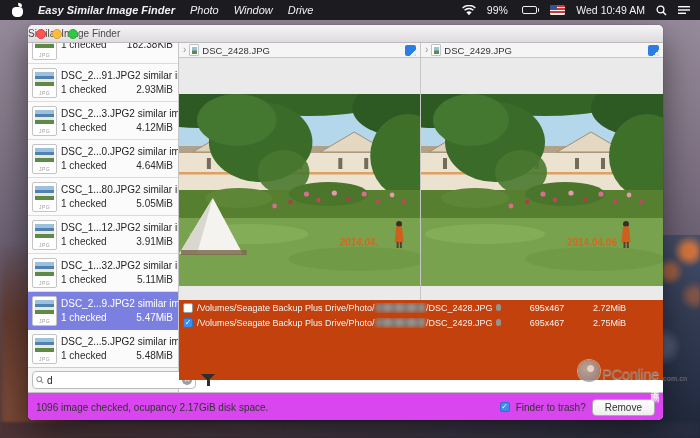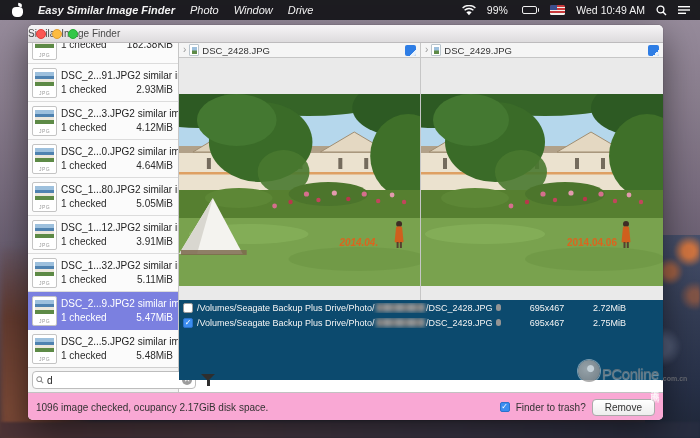--- a/index.html
+++ b/index.html
@@ -109,31 +109,31 @@
   .th-path{flex:1;display:flex;align-items:center;gap:4px;padding-left:4px;}
   .th-res{width:92px;text-align:center;border-left:1px solid #d8d8d8;line-height:14px;}
   .th-size{width:70px;text-align:center;border-left:1px solid #d8d8d8;line-height:14px;}
   .cb{width:10px;height:10px;min-width:10px;border-radius:2px;box-sizing:border-box;position:relative;}
   .cb.indet{background:#3b8df0;border:1px solid #2a72cc;}
   .cb.indet:before{content:"";position:absolute;left:2px;right:2px;top:4px;height:2px;background:#fff;border-radius:1px;}
   .cb.off{background:#fff;border:1px solid #9a9a9a;}
   .cb.on{background:#3b8df0;border:1px solid #2a72cc;}
   .cb.on:before{content:"✓";position:absolute;left:0;right:0;top:-1px;color:#fff;font-size:8px;text-align:center;line-height:10px;}
 
-  .tbl-body{height:80px;background:#0c4a6e;overflow:hidden;}
+  .tbl-body{height:80px;background:#c2410c;overflow:hidden;}
   .trow{height:15px;display:flex;align-items:center;font-size:9px;color:#f4f4f4;}
   .trow .pathcell{flex:1;display:flex;align-items:center;gap:4px;padding-left:4px;min-width:0;white-space:nowrap;overflow:hidden;}
   .trow .res{width:92px;text-align:center;}
   .trow .size{width:70px;}
   .blurseg{display:inline-block;width:118px;height:9px;margin:0 1px;border-radius:1px;
     background:repeating-linear-gradient(90deg,#8f8f8f 0 4px,#7a7a7a 4px 8px,#989898 8px 12px);filter:blur(2px);}
   .eyepill{display:inline-block;width:13px;height:7px;border-radius:4px;background:#949494;margin-left:3px;filter:blur(.5px);}
 
   
-  .statusbar{height:28px;background:#f9a8d4;border-top:1px solid #c2c2c2;display:flex;align-items:center;
+  .statusbar{height:28px;background:#d946ef;border-top:1px solid #c2c2c2;display:flex;align-items:center;
     padding:0 8px;font-size:10px;color:#333;gap:6px;}
   .statusbar .summary{flex:1;}
   .remove-btn{font-size:10px;color:#333;background:linear-gradient(#ffffff,#ededed);
     border:1px solid #aaa;border-radius:4px;padding:2px 12px;cursor:pointer;font-family:"Liberation Sans",sans-serif;}
 
   
   .watermark{position:absolute;left:578px;top:360px;z-index:30;pointer-events:none;
     display:flex;align-items:flex-end;gap:2px;opacity:.8;}
   .wm-globe{width:22px;height:22px;border-radius:50%;position:relative;
     background:radial-gradient(circle at 40% 40%,#b9b9b9,#8a8a8a);box-shadow:0 0 0 1px rgba(255,255,255,.55);}

